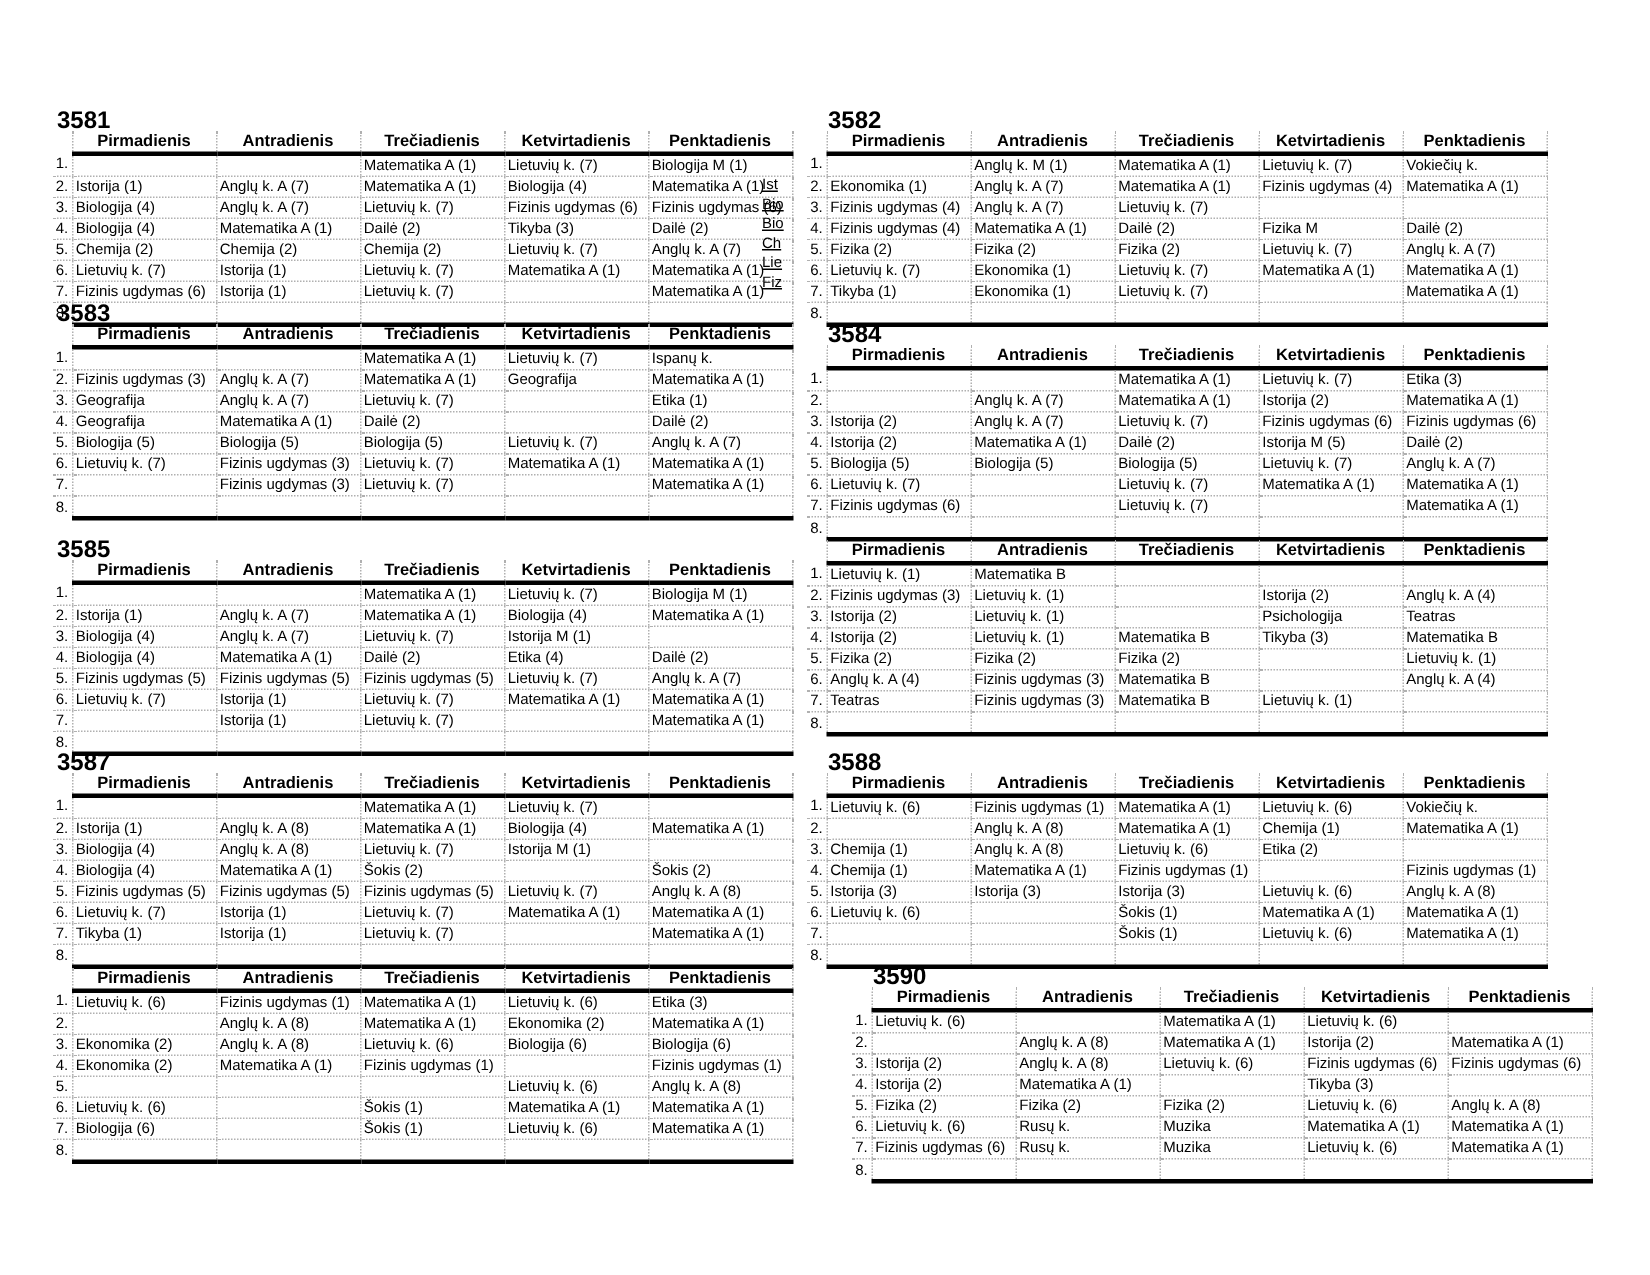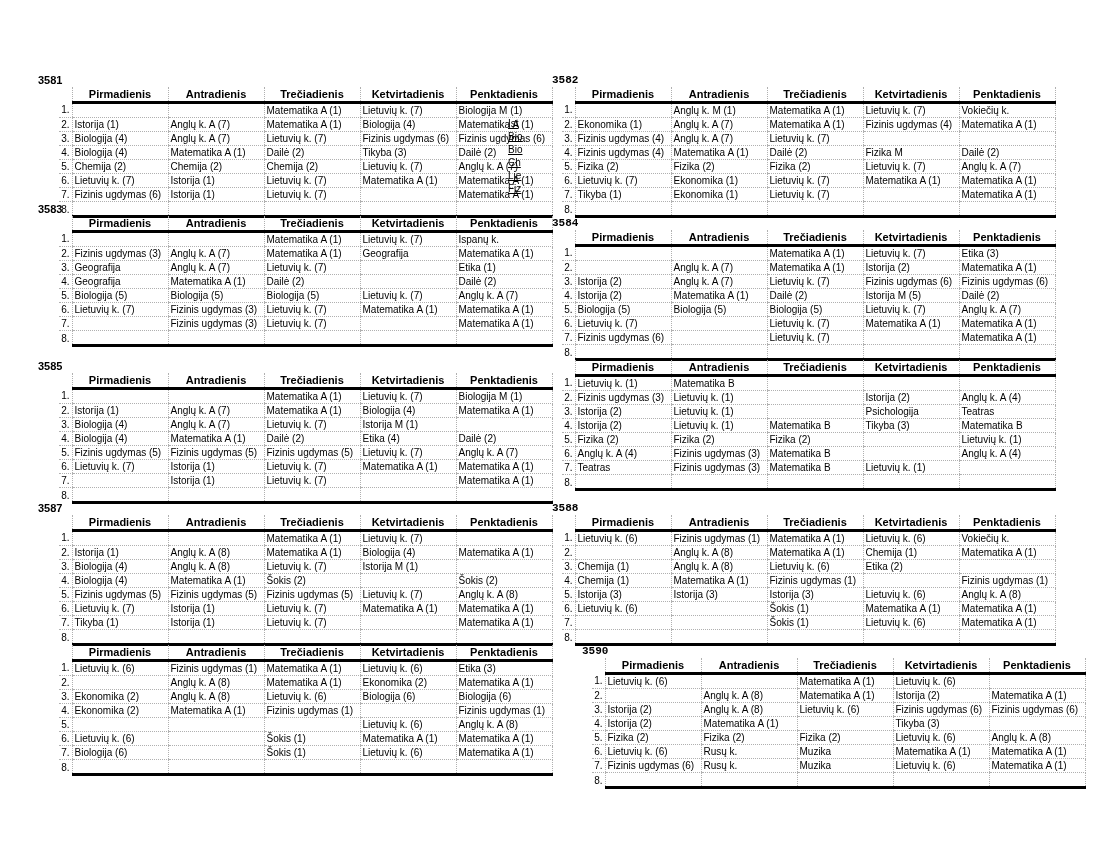--- a/index.html
+++ b/index.html
@@ -21,32 +21,31 @@
     width: 1100px;
     height: 850px;
     background: #ffffff;
   }
   .tt {
     position: absolute;
     width: 495px;
   }
   .tt-title {
     font-weight: bold;
-    font-size: 11px;
+    font-size: 16px;
     line-height: 13px;
     height: 13px;
     white-space: nowrap;
   }
   .tt-left  .tt-title { margin-left: 3px; }
-  .tt-right .tt-title { margin-left: 14px; font-family: Liberation Mono, monospace; }
+  .tt-right .tt-title { margin-left: 14px; }
   table.grid {
     border-collapse: collapse;
     table-layout: fixed;
     width: 493px;
-    margin-left: 24px;
   }
   table.grid col.c-num { width: 13px; }
   table.grid col.c-day { width: 96px; }
   table.grid th {
     font-weight: bold;
     font-size: 11px;
     line-height: 14px;
     height: 14px;
     padding: 0;
     text-align: center;

